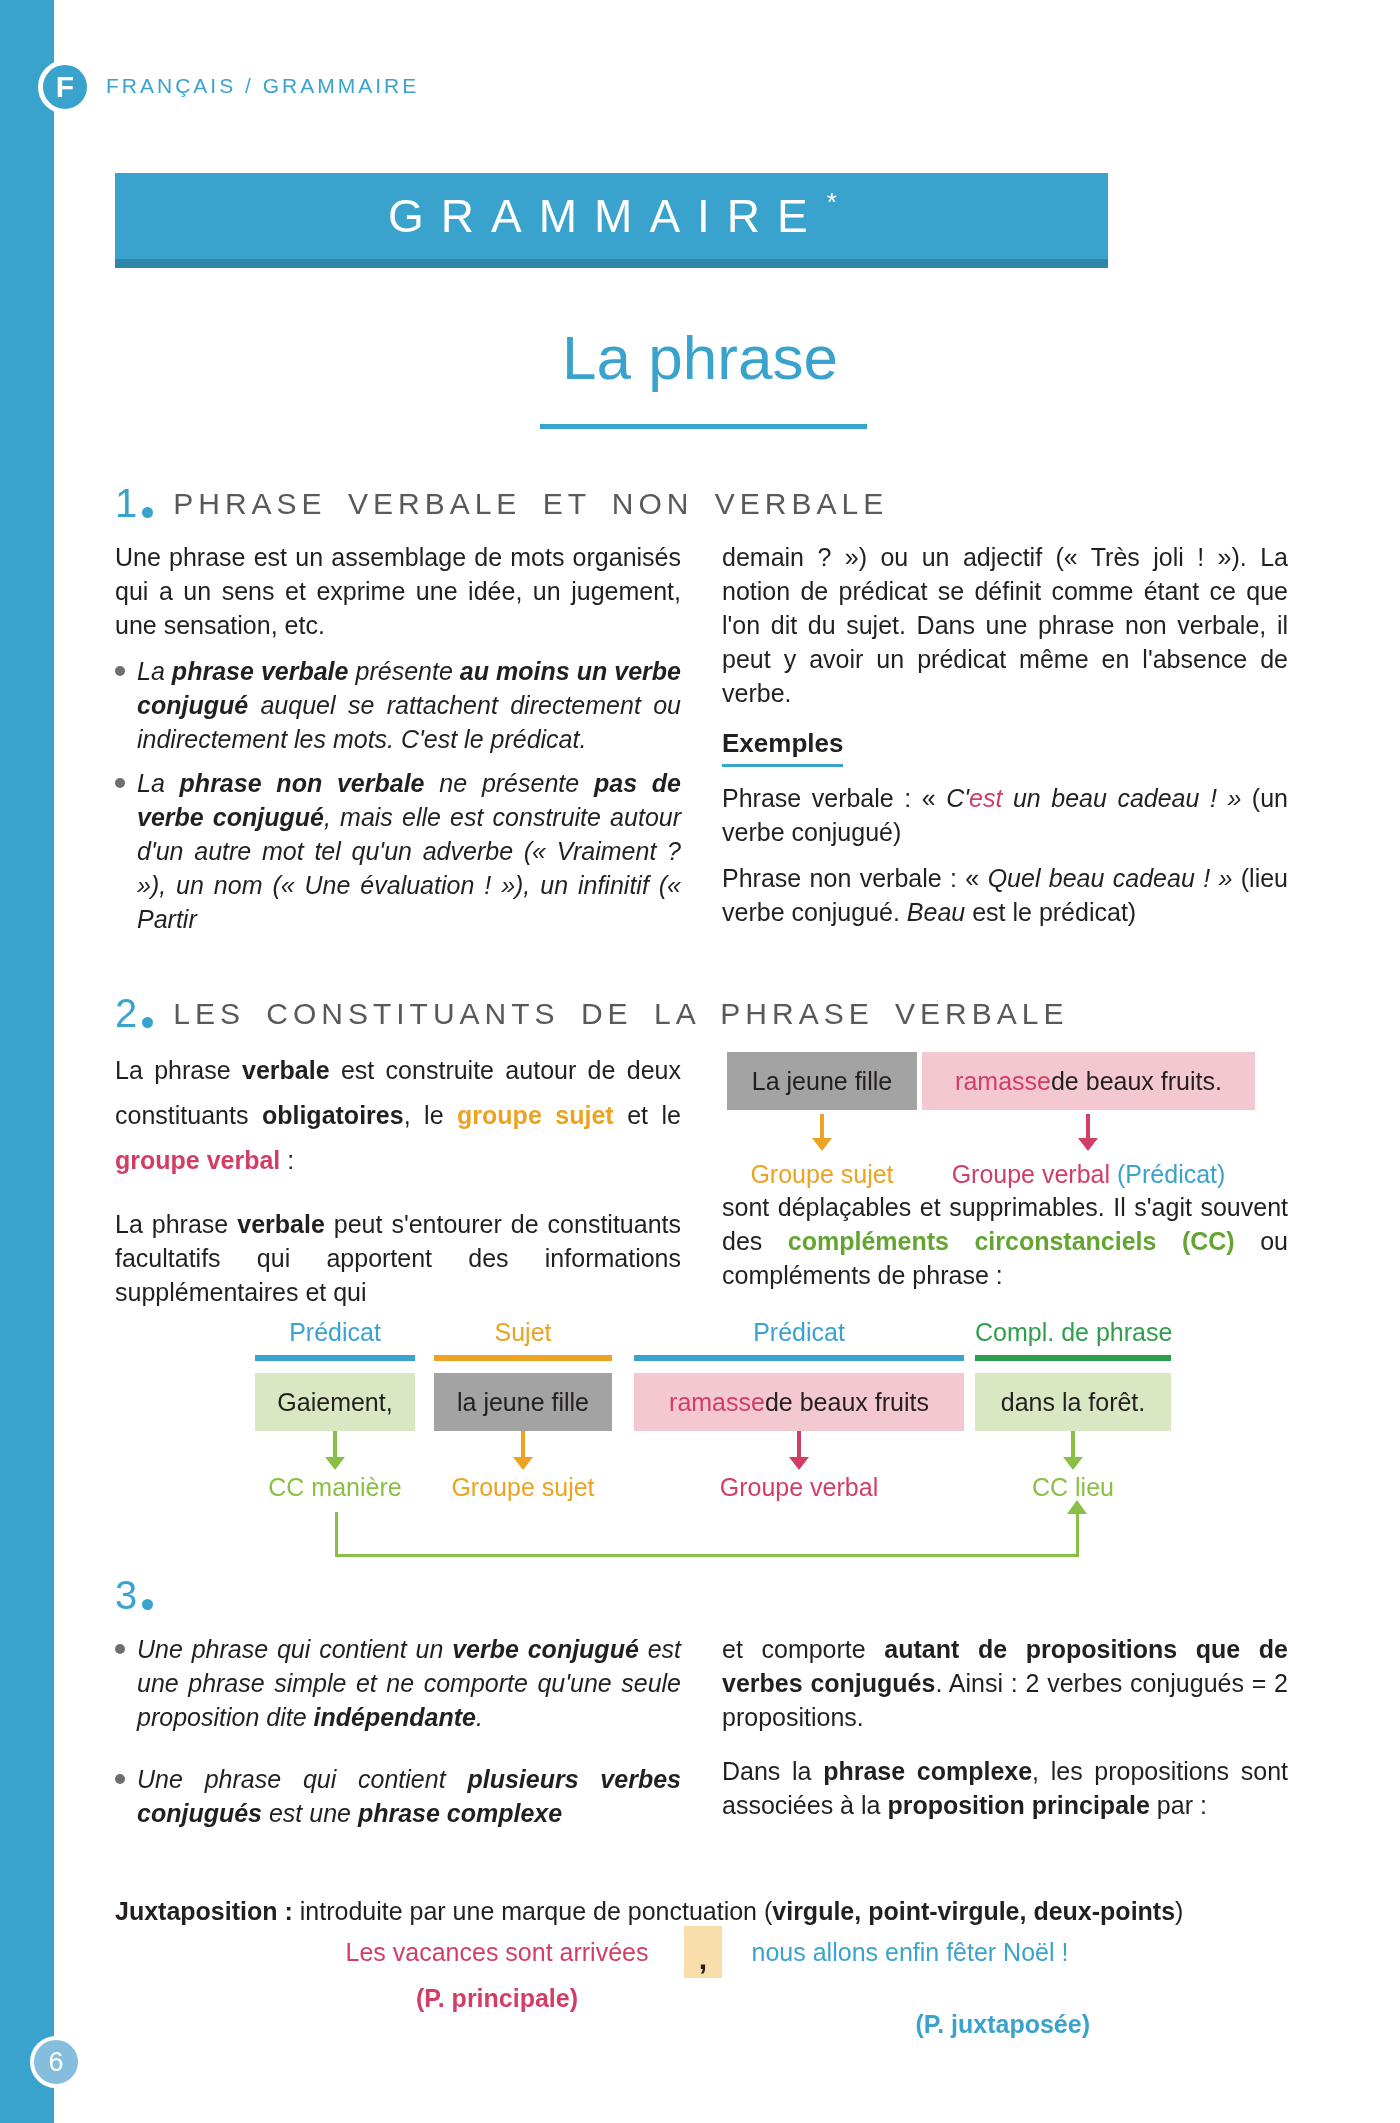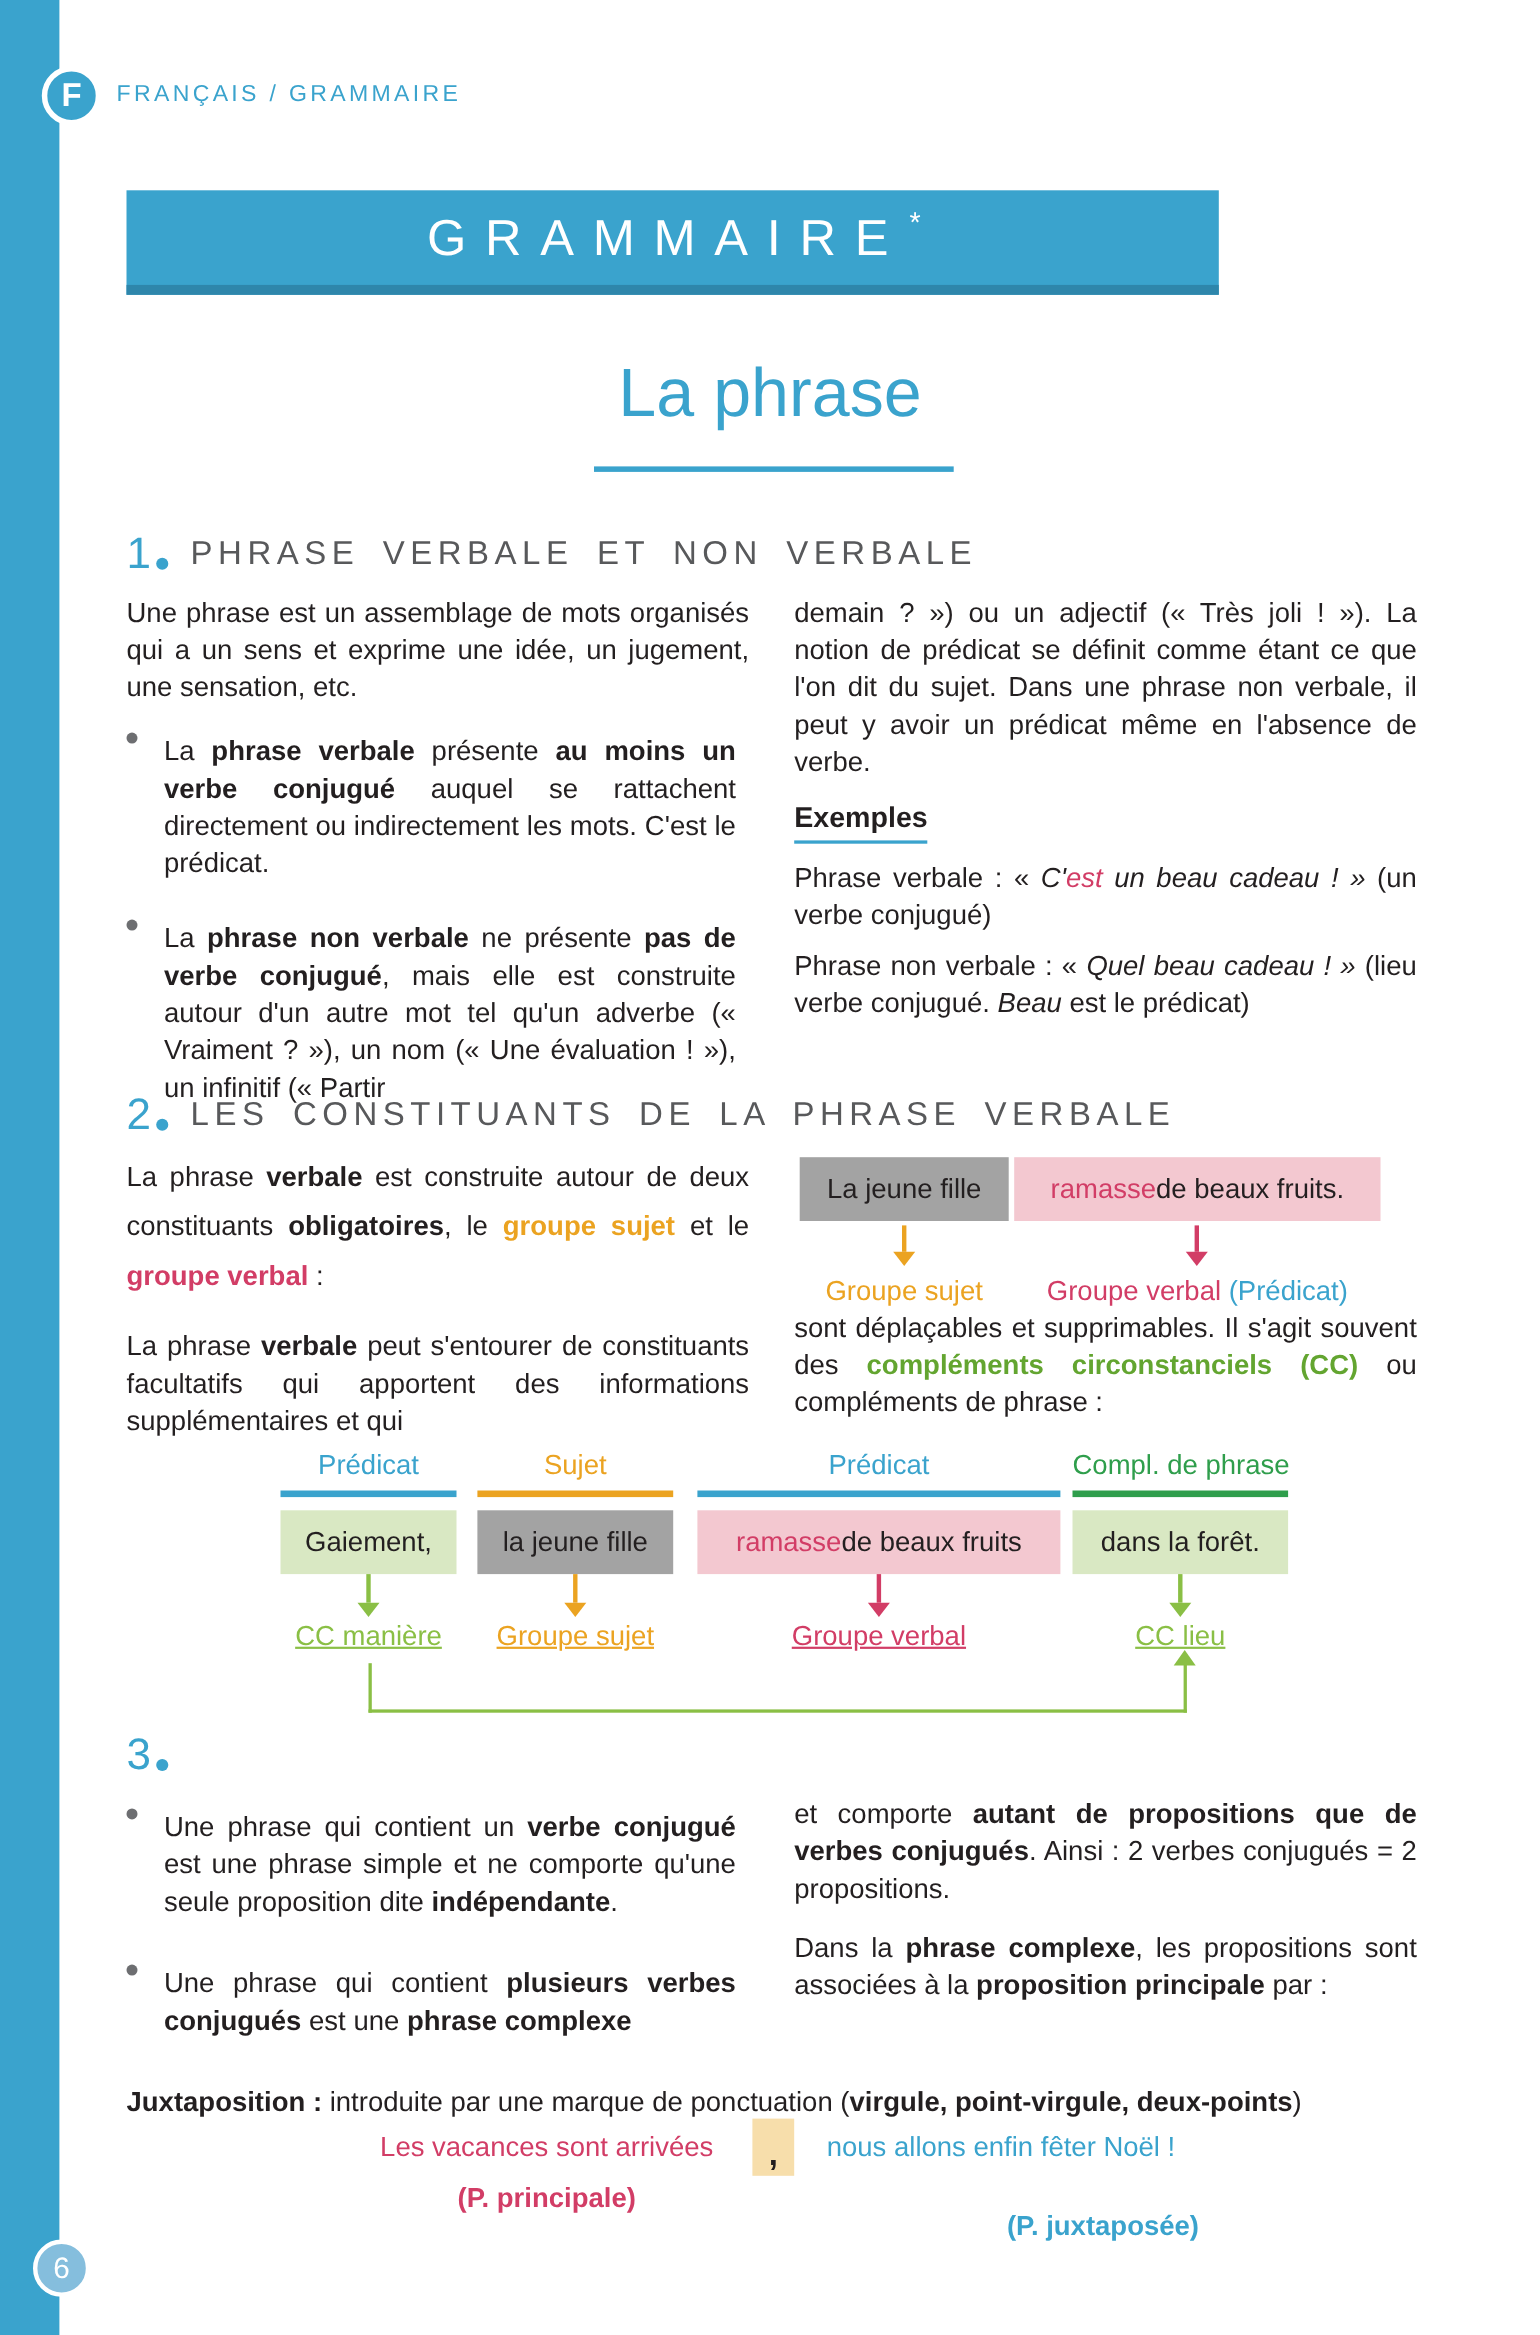--- a/index.html
+++ b/index.html
@@ -29,21 +29,21 @@
   .sec-num{font-size:40px;color:#3aa3cd;line-height:34px;}
   .sec-dot{width:11px;height:11px;border-radius:50%;background:#3aa3cd;margin:0 0 2px 5px;}
   .sec-title{font-size:30px;color:#58595b;letter-spacing:5px;word-spacing:8px;margin-left:20px;line-height:32px;}
 
   
   .col{position:absolute;width:566px;}
   .body{font-size:25px;line-height:34px;margin:0 0 12px 0;}
   .j{text-align:justify;}
   .bullet{display:flex;margin:0 0 10px 0;}
   .bdot{flex:0 0 10px;width:10px;height:10px;border-radius:50%;background:#6d6e71;margin:12px 12px 0 0;}
-  .btxt{flex:1;margin:12px;}
+  .btxt{flex:1;margin:0;font-style:italic;}
   b{font-weight:bold;}
   .it{font-style:italic;}
   .orange{color:#eba321;}
   .crimson{color:#d23d66;}
   .green{color:#63a530;}
   .greenlt{color:#8abf45;}
   .greendk{color:#2f9e4c;}
   .blue{color:#3aa3cd;}
 
   .exemples{font-size:26px;font-weight:bold;color:#231f20;display:inline-block;
@@ -66,21 +66,21 @@
 
   
   .d2{position:absolute;left:0;top:1318px;width:1228px;height:250px;}
   .dcol{position:absolute;top:0;}
   .dcol .top{display:block;text-align:center;font-size:25px;white-space:nowrap;margin-bottom:8px;}
   .dcol .bar{height:6px;width:100%;}
   .bar-blue{background:#3aa3cd;} .bar-orange{background:#eba321;} .bar-green{background:#2f9e4c;}
   .dcol .box2{margin-top:12px;height:58px;display:flex;align-items:center;justify-content:center;
               font-size:25px;white-space:nowrap;}
   .dcol .varrow{position:relative;margin:0 auto;display:block;}
-  .dcol .bot{display:block;text-align:center;font-size:25px;white-space:nowrap;margin-top:16px;text-decoration:underline;}
+  .dcol .bot{display:block;text-align:center;font-size:25px;white-space:nowrap;margin-top:16px;}
   .c1{left:255px;width:160px;} .c2{left:434px;width:178px;} .c3{left:634px;width:330px;} .c4{left:975px;width:196px;}
   .bracket{position:absolute;left:335px;top:1512px;width:738px;height:42px;
            border-left:3px solid #8abf45;border-bottom:3px solid #8abf45;border-right:3px solid #8abf45;}
   .bracket::after{content:"";position:absolute;right:-11px;top:-12px;border-left:10px solid transparent;
                   border-right:10px solid transparent;border-bottom:14px solid #8abf45;}
 
   
   .juxta{position:absolute;left:115px;top:1868px;width:1176px;font-size:25px;line-height:36px;}
   .ex-left{position:absolute;left:287px;top:1938px;width:420px;text-align:center;font-size:25px;color:#d23d66;}
   .ex-right{position:absolute;left:730px;top:1938px;width:360px;text-align:center;font-size:25px;color:#3aa3cd;}

